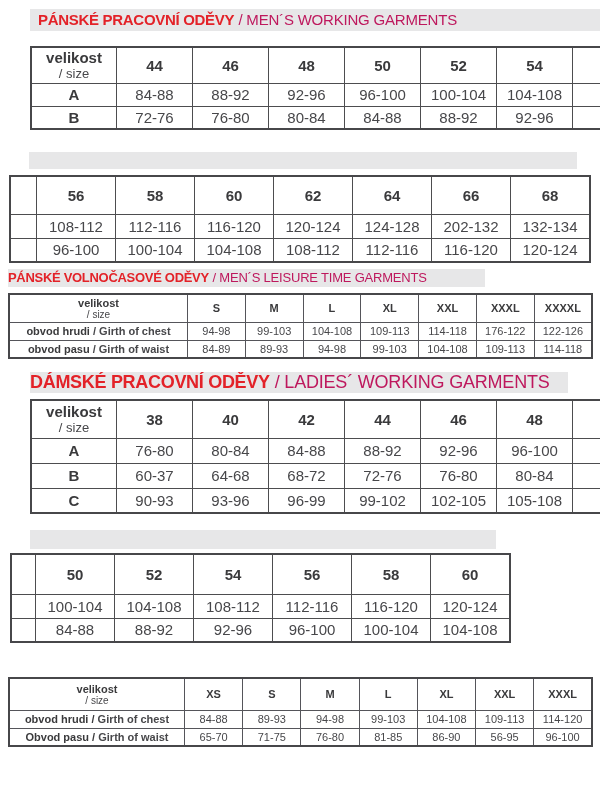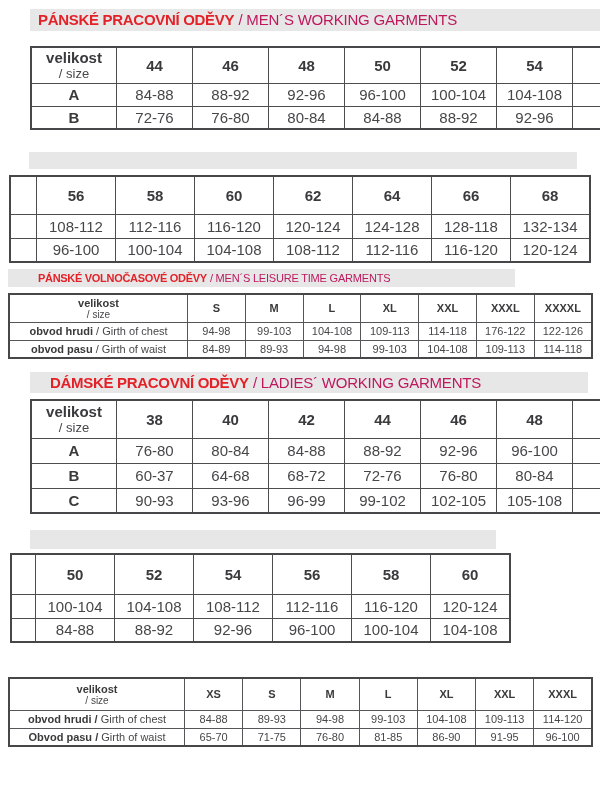--- a/index.html
+++ b/index.html
@@ -4,22 +4,22 @@
 <style>
   html,body { margin:0; padding:0; background:#ffffff; }
   body { font-family: "Liberation Sans", sans-serif; }
   .page { position:relative; width:600px; height:800px; background:#fff; overflow:hidden; }
 
   
   .titlebar { position:absolute; background:#e7e7e8; white-space:nowrap; overflow:hidden; }
   .titlebar .tcz { font-weight:700; color:#e32228; letter-spacing:-0.3px; }
   .titlebar .ten { font-weight:400; color:#be185d; letter-spacing:-0.2px; }
   .bar1 { left:30px; top:9px;  width:567px; height:22px; font-size:15px; line-height:22px; padding-left:8px; }
-  .bar2 { left:8px;  top:269px; width:477px; height:18px; font-size:11px; line-height:18px; padding-left:30px; }
-  .bar3 { left:30px; top:372px; width:538px; height:21px; font-size:15px; line-height:21px; padding-left:20px; }
+  .bar2 { left:8px;  top:269px; width:477px; height:18px; font-size:13px; line-height:18px; }
+  .bar3 { left:30px; top:372px; width:538px; height:21px; font-size:18px; line-height:21px; padding-left:0; }
 
   
   .band { position:absolute; background:#e7e7e8; }
   .band1 { left:29px; top:152px; width:548px; height:17px; }
   .band2 { left:30px; top:530px; width:466px; height:19px; }
 
   
   .tblwrap { position:absolute; }
   table { border-collapse:collapse; table-layout:fixed; background:#fff; }
   td,th { text-align:center; vertical-align:middle; padding:0; overflow:hidden;
@@ -30,21 +30,21 @@
   .small td, .small th { border:1px solid #55555a; font-size:11px; }
 
   .szh { font-weight:700; color:#3a3a3c; }
   .rowlbl { font-weight:700; color:#3a3a3c; }
   .vk1 { font-weight:700; color:#3a3a3c; }
   .big .vk1 { font-size:15px; }
   .big .vk2 { font-size:13px; color:#47474a; }
   .small .vk1 { font-size:11px; }
   .small .vk2 { font-size:10px; color:#47474a; }
   .lblcz { font-weight:700; color:#3a3a3c;margin-top:36px; }
-  .lblen { font-weight:400; color:#47474a; }
+  .lblen { font-weight:700; color:#47474a; }
 
   
   .p-t1 { left:30px; top:46px; }
   .p-t2 { left:9px;  top:175px; }
   .p-t3 { left:8px;  top:293px; }
   .p-t4 { left:30px; top:399px; }
   .p-t5 { left:10px; top:553px; }
   .p-t6 { left:8px;  top:677px; }
 
   
@@ -128,21 +128,21 @@
             <td class="szh">66</td>
             <td class="szh">68</td>
       </tr>
       <tr class="dr">
         <td class="sll"></td>
         <td class="val">108-112</td>
             <td class="val">112-116</td>
             <td class="val">116-120</td>
             <td class="val">120-124</td>
             <td class="val">124-128</td>
-            <td class="val">128-118</td>
+            <td class="val">202-132</td>
             <td class="val">132-134</td>
       </tr>
       <tr class="dr">
         <td class="sll"></td>
         <td class="val">96-100</td>
             <td class="val">100-104</td>
             <td class="val">104-108</td>
             <td class="val">108-112</td>
             <td class="val">112-116</td>
             <td class="val">116-120</td>
@@ -326,20 +326,20 @@
       <tr class="dr">
         <th>
           <span class="lblcz">Obvod pasu /</span>
           <span class="lblen">Girth of waist</span>
         </th>
         <td class="val">65-70</td>
             <td class="val">71-75</td>
             <td class="val">76-80</td>
             <td class="val">81-85</td>
             <td class="val">86-90</td>
-            <td class="val">91-95</td>
+            <td class="val">56-95</td>
             <td class="val">96-100</td>
       </tr>
     </tbody>
       </table>
   </div>
 
 </div>
 
 </body></html>

